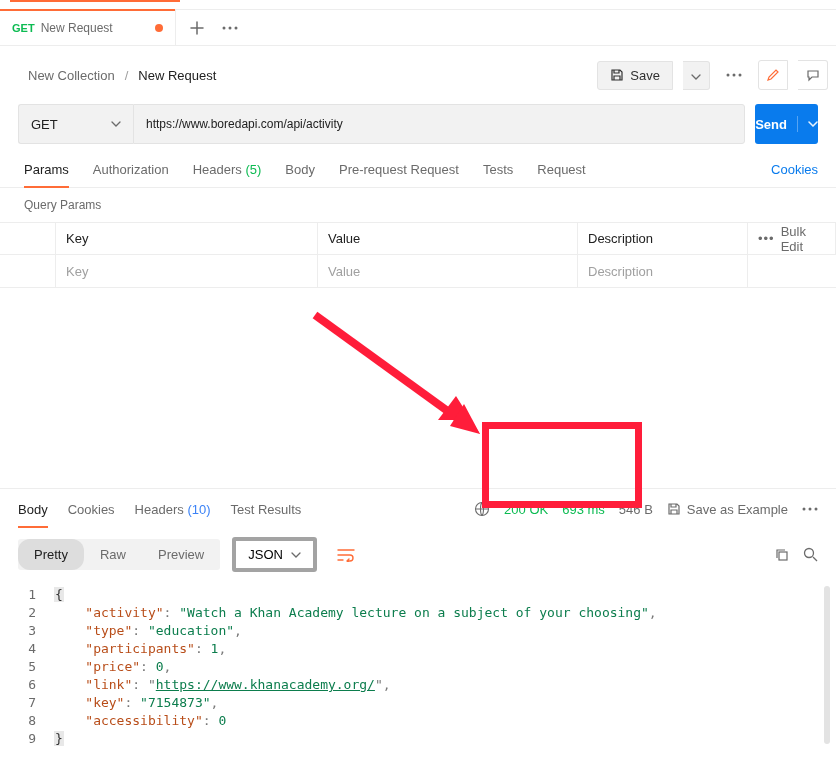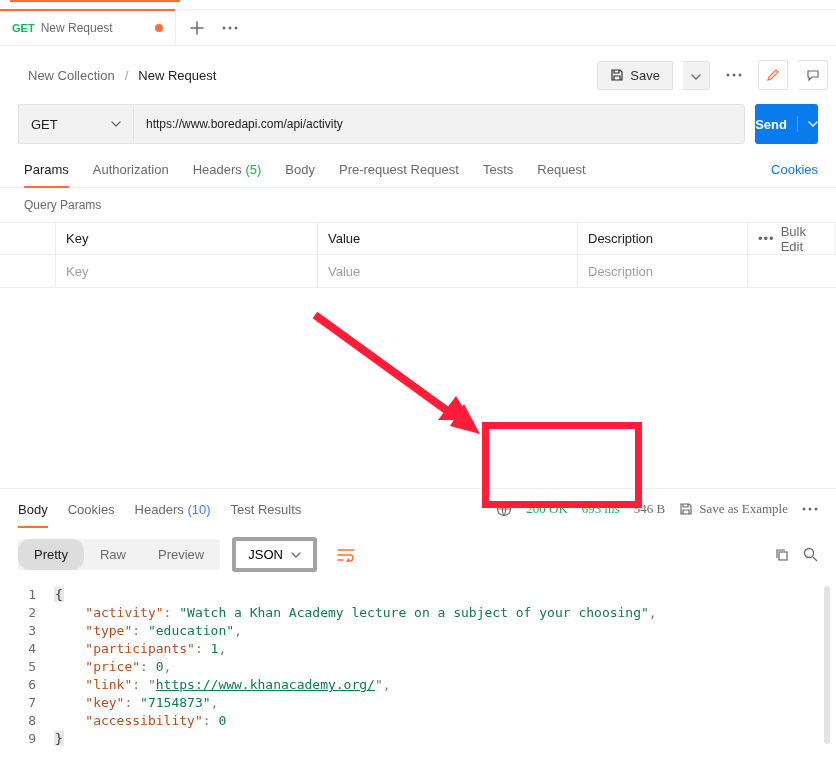--- a/index.html
+++ b/index.html
@@ -72,21 +72,21 @@
 .resp-sep { height:200px; }
 .resp-border { border-top:1px solid #ededed; }
 
 
 .resptabs { display:flex; align-items:center; gap:20px; padding:12px 18px 0 18px; border-bottom:0px solid #ededed; }
 .rtab { padding-bottom:10px; color:#6b6b6b; cursor:pointer; position:relative; }
 .rtab.active { color:#212121; }
 .rtab.active::after { content:""; position:absolute; left:0; right:0; bottom:-1px; height:2px; background:#ff6c37; }
 .rtab .count { color:#3b82f6;margin-top:24px; }
 
-.resp-right { margin-left:auto; display:flex; align-items:center; gap:14px; padding-bottom:10px;font-family:Liberation Serif, serif; }
+.resp-right { margin-left:auto; display:flex; align-items:center; gap:14px; padding-bottom:10px; }
 .status-ok { color:#0cbb52; }
 .status-time { color:#0cbb52; }
 .status-size { color:#6b6b6b; }
 .save-example { display:flex; align-items:center; gap:6px; color:#6b6b6b; cursor:pointer; }
 
 
 .bodybar { display:flex; align-items:center; gap:12px; padding:10px 18px; }
 .seggroup { display:flex; background:#f2f2f2; border-radius:3px; }
 .seg { padding:8px 16px; color:#6b6b6b; cursor:pointer; }
 .seg.active { background:#ddd; color:#212121; border-radius:12px; }

